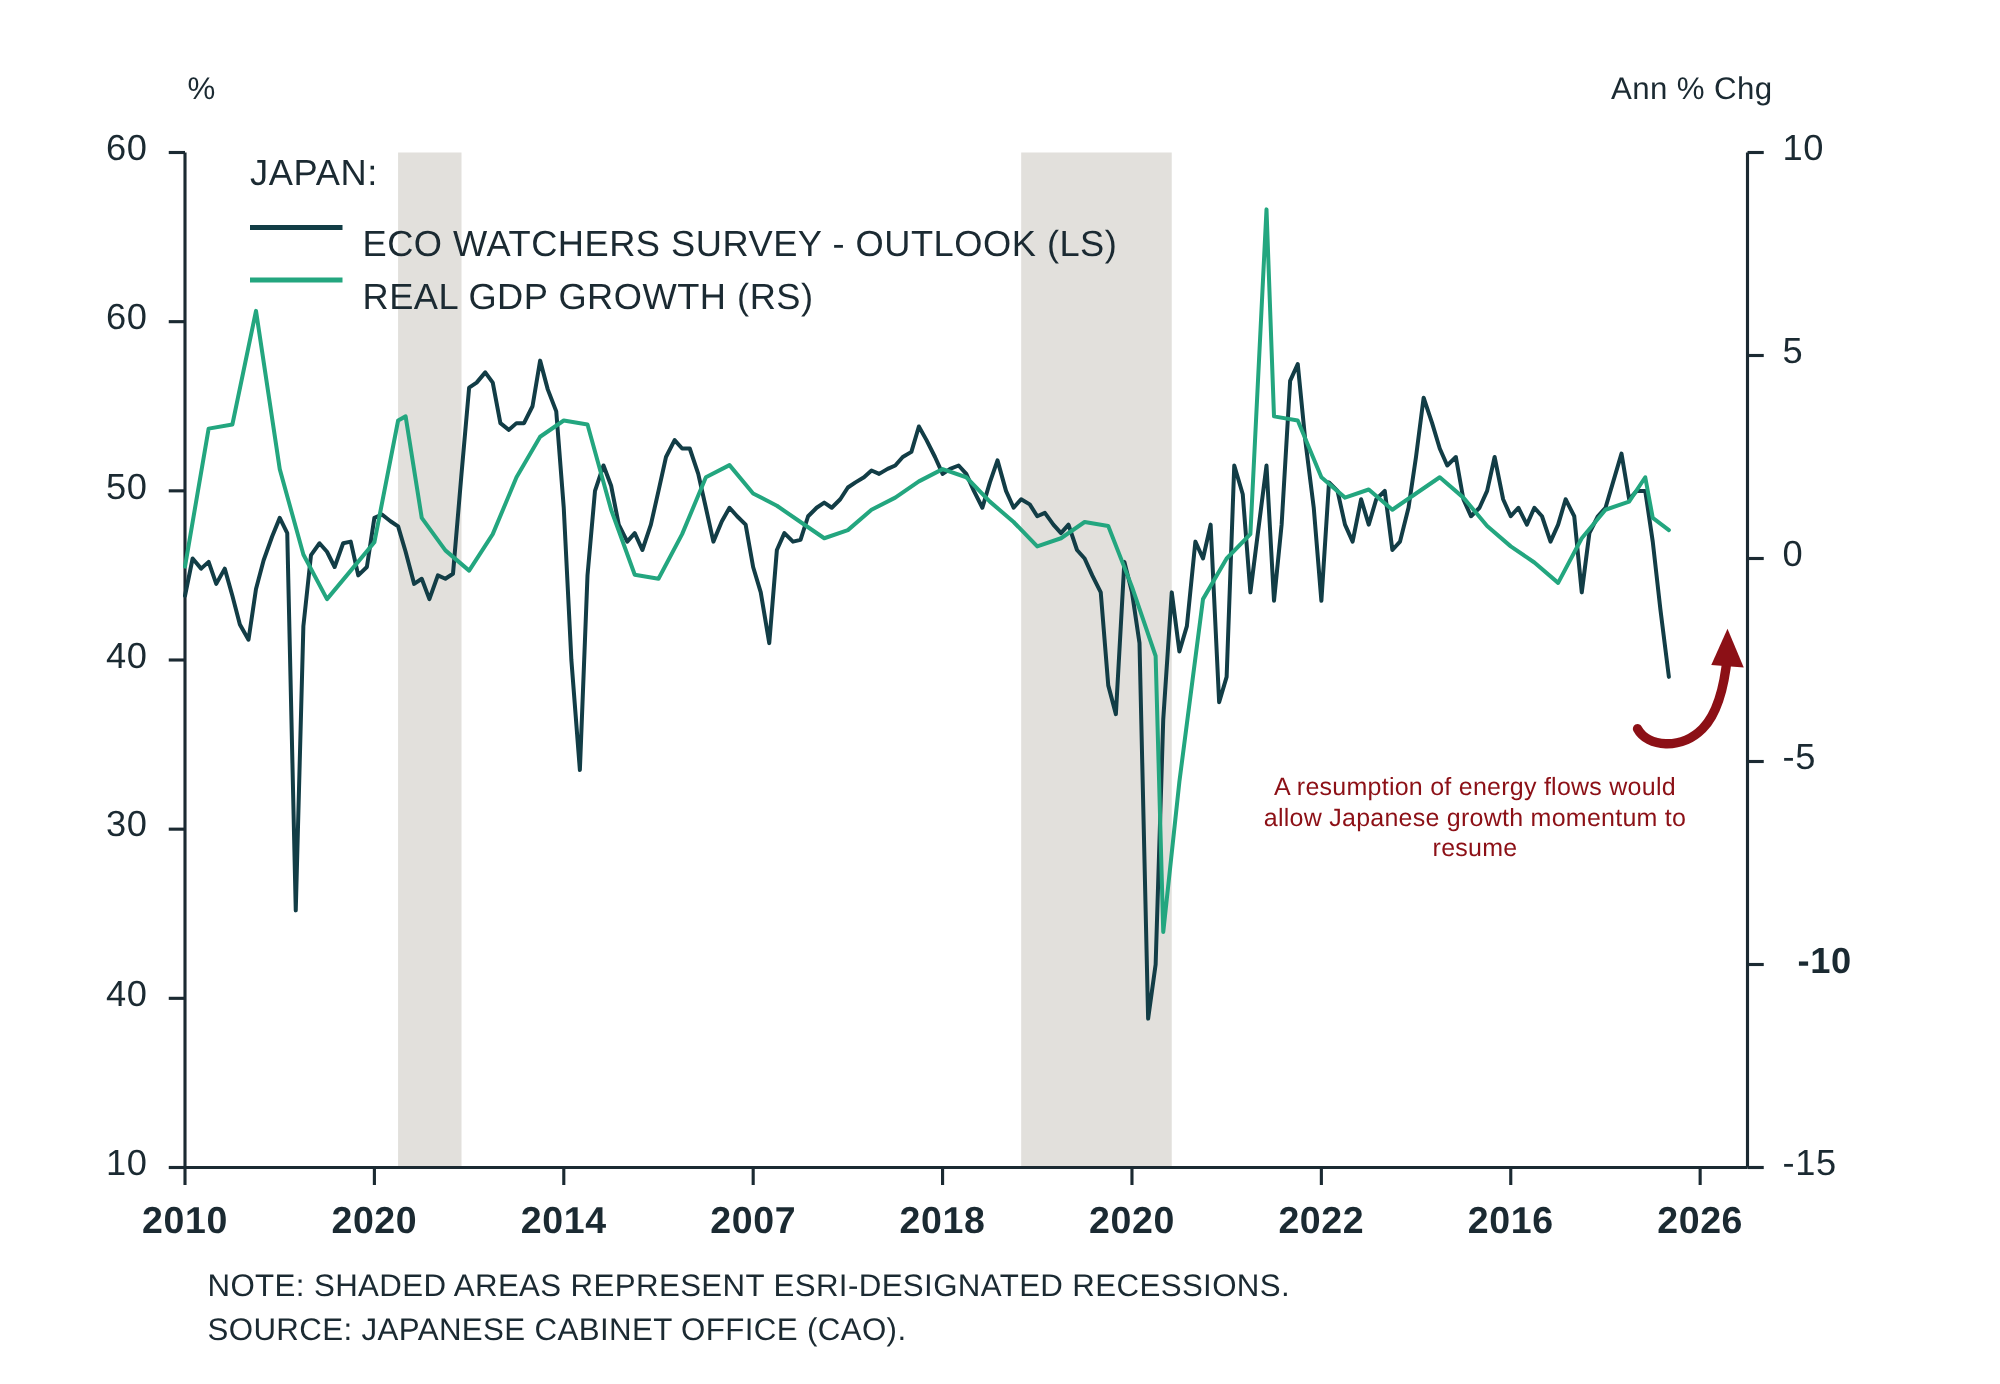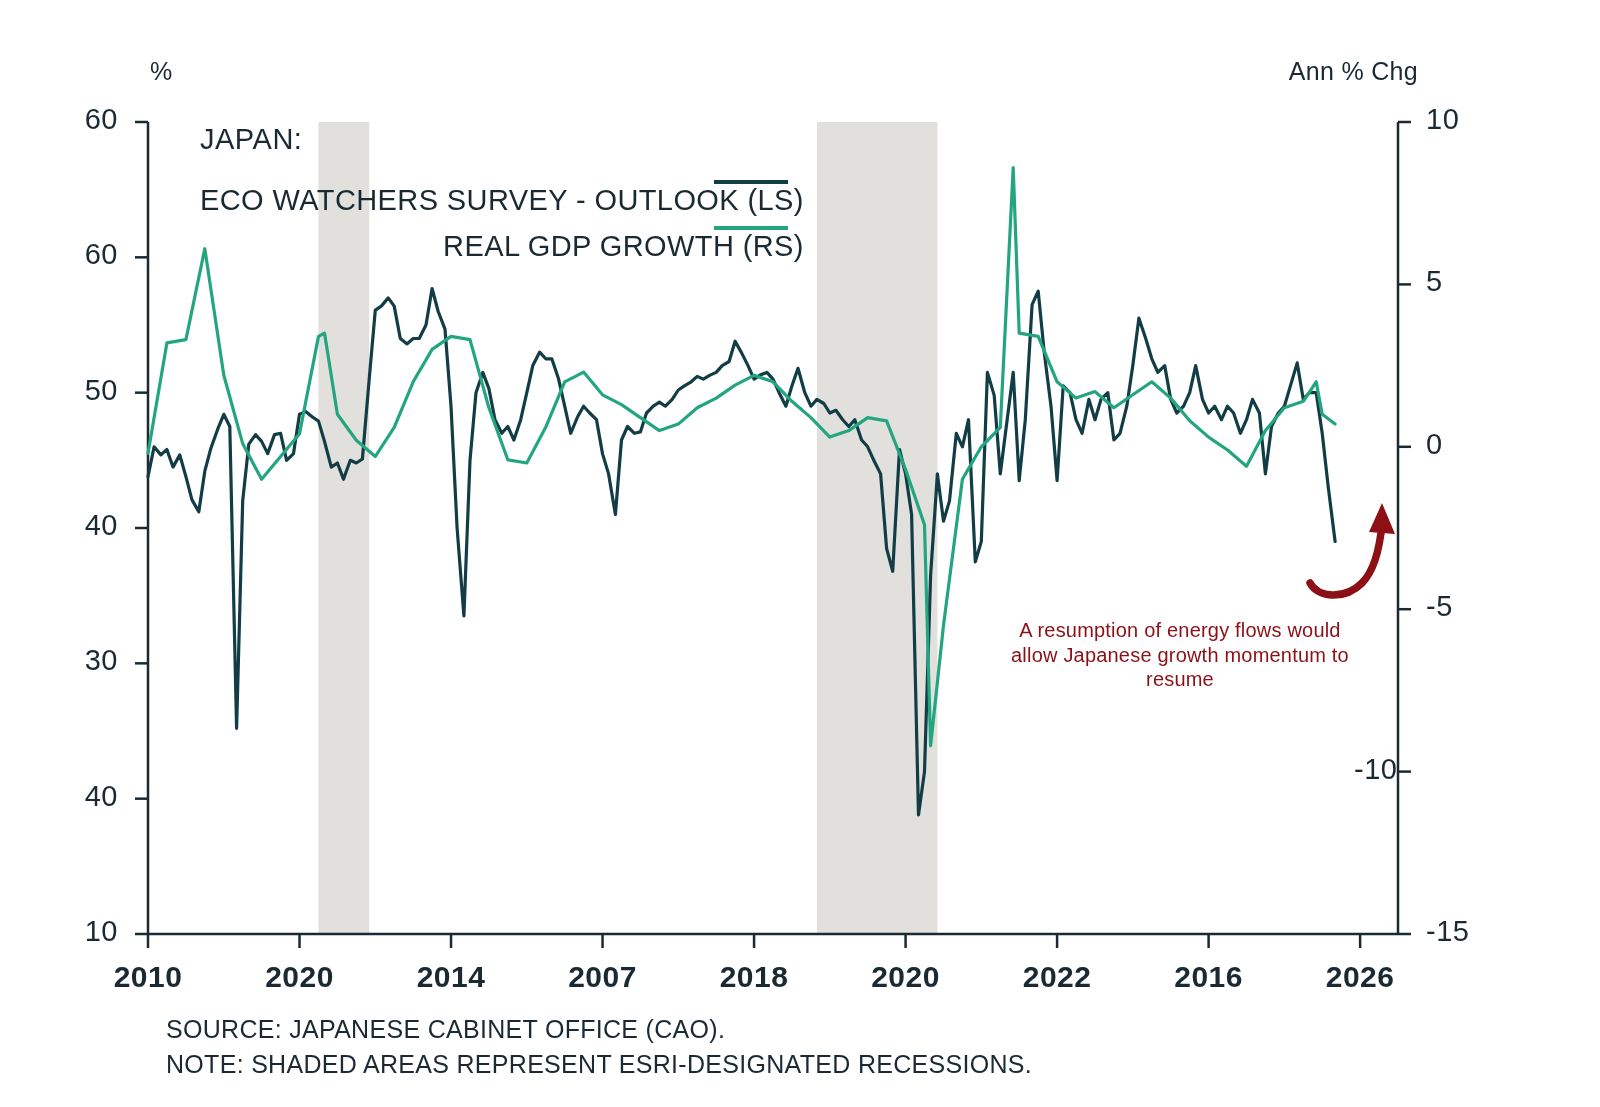--- a/index.html
+++ b/index.html
@@ -32,21 +32,21 @@
     position:absolute;font-size:30px;font-weight:bold;color:#1b2a32;
     text-align:center;width:120px;letter-spacing:.5px;
   }
   .legend{
     position:absolute;left:200px;top:123px;
   }
   .legend-title{
     font-size:29px;color:#1b2a32;letter-spacing:.5px;margin-bottom:24px;
   }
   .legend-row{
-    display:flex;align-items:flex-end;margin-top:9px;flex-direction:column;
+    display:flex;align-items:flex-start;margin-top:9px;
   }
   .legend-swatch{
     width:74px;height:0;border-top:4px solid #123d46;margin-right:16px;
   }
   .legend-swatch.green{border-top-color:#23a67f;}
   .legend-label{
     font-size:29px;color:#1b2a32;letter-spacing:.4px;white-space:nowrap;
   }
   .annotation{
     position:absolute;left:1005px;top:618px;width:350px;
@@ -115,37 +115,37 @@
     <div class="legend-row">
       <span class="legend-swatch green"></span>
       <span class="legend-label">REAL GDP GROWTH (RS)</span>
     </div>
   </div>
 
   <div class="annotation">A resumption of energy flows would allow Japanese growth momentum to resume</div>
 
 
   <div class="footnotes">
+    <div>NOTE: SHADED AREAS REPRESENT ESRI-DESIGNATED RECESSIONS.</div>
     <div>SOURCE: JAPANESE CABINET OFFICE (CAO).</div>
-    <div>NOTE: SHADED AREAS REPRESENT ESRI-DESIGNATED RECESSIONS.</div>
   </div>
 
   <div id="tick-layer">
       <div class="ytick" style="left: 48px; top: 103px;">60</div>
       <div class="ytick" style="left: 48px; top: 238.333px;">60</div>
       <div class="ytick" style="left: 48px; top: 373.667px;">50</div>
       <div class="ytick" style="left: 48px; top: 509px;">40</div>
       <div class="ytick" style="left: 48px; top: 644.333px;">30</div>
       <div class="ytick" style="left: 48px; top: 779.667px;">40</div>
       <div class="ytick" style="left: 48px; top: 915px;">10</div>
       <div class="ytick-right" style="left: 1426px; top: 103px;">10</div>
       <div class="ytick-right" style="left: 1426px; top: 265.4px;">5</div>
       <div class="ytick-right" style="left: 1426px; top: 427.8px;">0</div>
       <div class="ytick-right" style="left: 1426px; top: 590.2px;">-5</div>
-      <div class="ytick-right" style="left: 1354px; top: 752.6px;">-10</div>
+      <div class="ytick-right" style="left: 1438px; top: 752.6px; font-weight: bold;">-10</div>
       <div class="ytick-right" style="left: 1426px; top: 915px;">-15</div>
       <div class="xtick" style="left: 88px; top: 960px;">2010</div>
       <div class="xtick" style="left: 239.515px; top: 960px;">2020</div>
       <div class="xtick" style="left: 391.03px; top: 960px;">2014</div>
       <div class="xtick" style="left: 542.545px; top: 960px;">2007</div>
       <div class="xtick" style="left: 694.061px; top: 960px;">2018</div>
       <div class="xtick" style="left: 845.576px; top: 960px;">2020</div>
       <div class="xtick" style="left: 997.091px; top: 960px;">2022</div>
       <div class="xtick" style="left: 1148.61px; top: 960px;">2016</div>
       <div class="xtick" style="left: 1300.12px; top: 960px;">2026</div>

